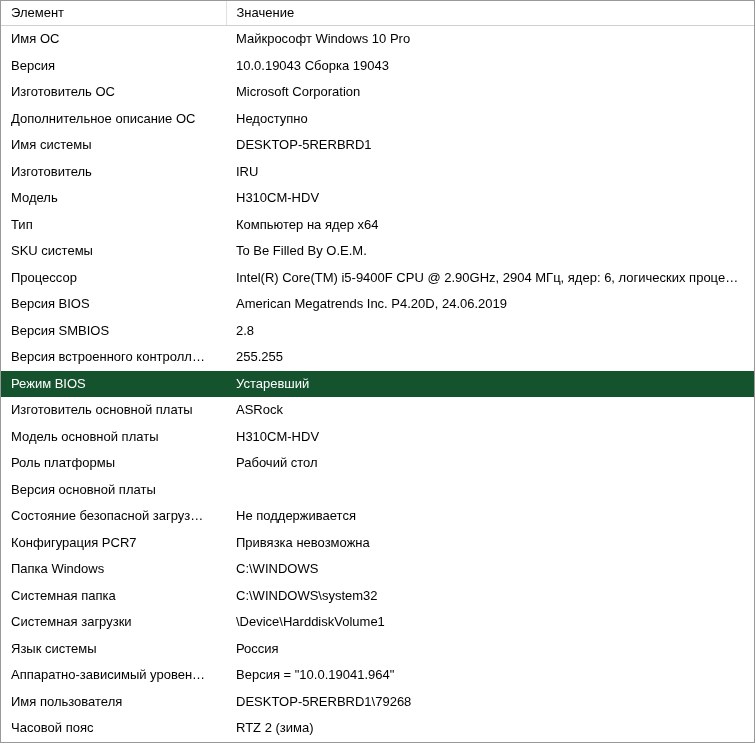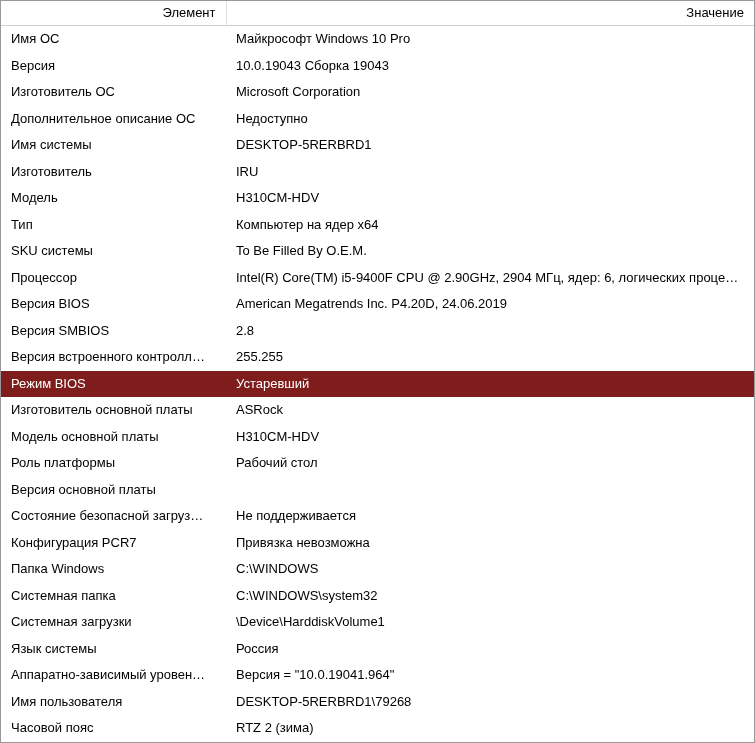--- a/index.html
+++ b/index.html
@@ -12,21 +12,21 @@
       height: 743px;
       overflow: hidden;
       border: 1px solid #999;
     }
     table {
       width: 100%;
       border-collapse: collapse;
       table-layout: fixed;
     }
     thead th {
-      text-align: right;
+      text-align: left;
       font-weight: normal;
       padding: 4px 10px 5px 10px;
       background: #fff;
       border-bottom: 1px solid #d0d0d0;
       position: relative;
     }
     thead th:first-child {
       width: 225px;
       border-right: 1px solid #e0e0e0;
     }
@@ -35,21 +35,21 @@
       white-space: nowrap;
       overflow: hidden;
       text-overflow: ellipsis;
       vertical-align: middle;
       line-height: 1.5;
     }
     tbody td:first-child {
       width: 225px;
     }
     tbody tr.selected {
-      background: #7f1d1d;
+      background: #14532d;
       color: #fff;
     }
     tbody tr.selected td {
       color: #fff;
     }
   </style>
 </head>
 <body>
 
 <table>

